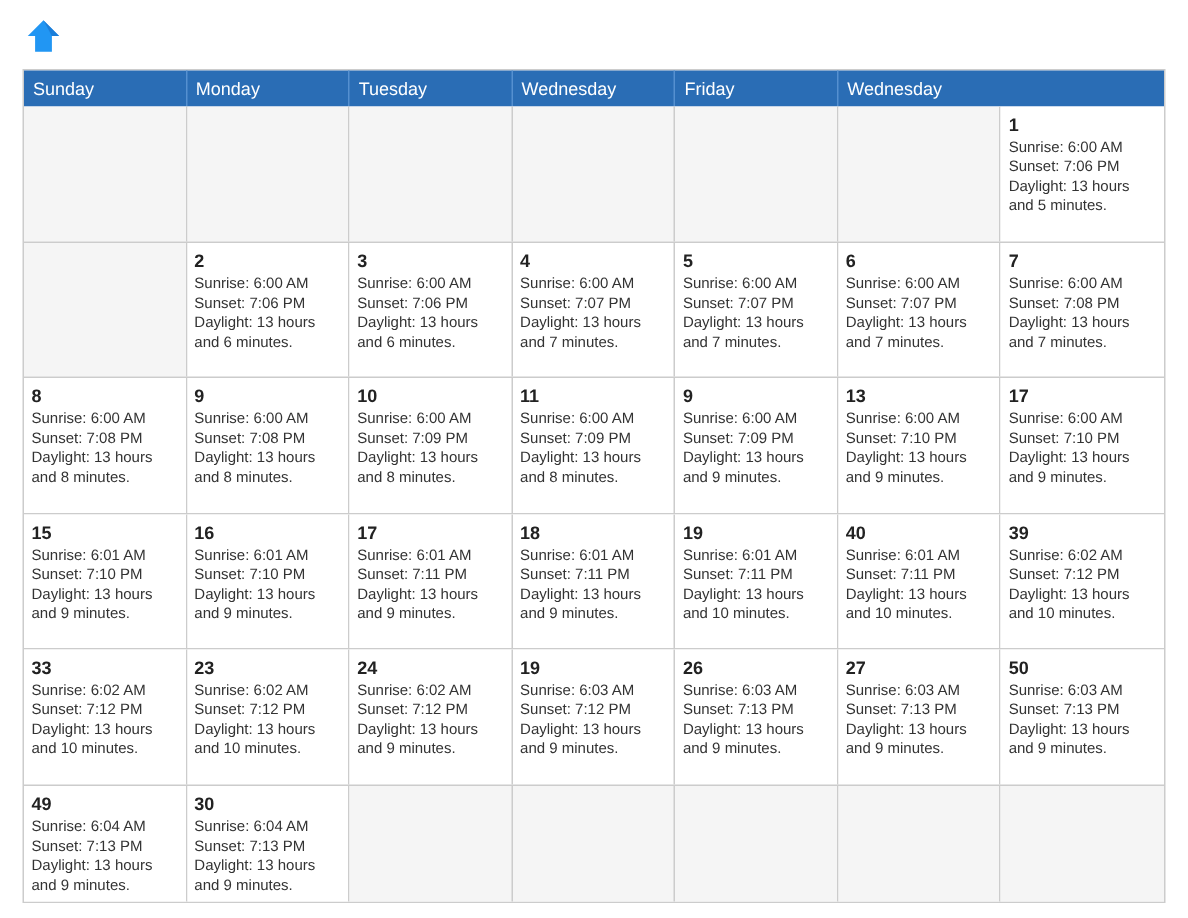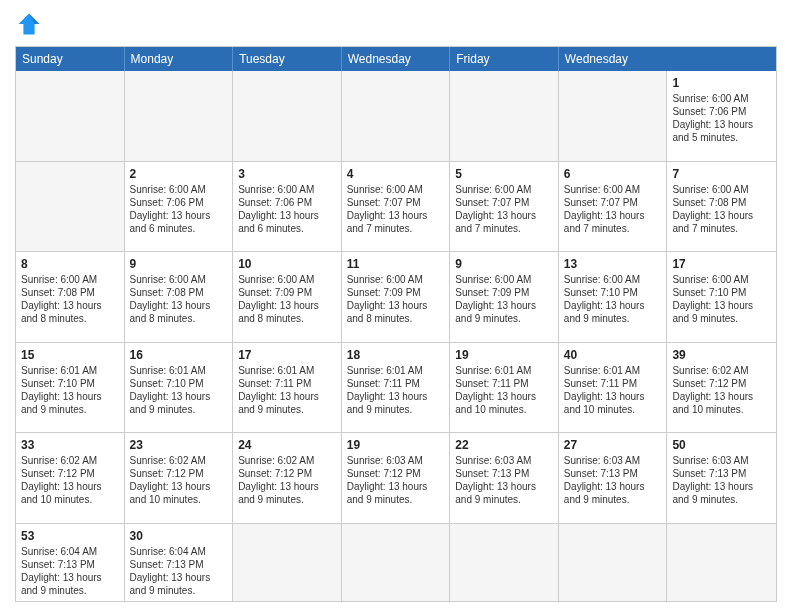--- a/index.html
+++ b/index.html
@@ -307,41 +307,41 @@
 Sunset: 7:12 PM
 Daylight: 13 hours and 9 minutes.</div>
           </div>
           <div class="cal-cell">
             <span class="day-num">19</span>
             <div class="cell-text" style="white-space: pre-line;">Sunrise: 6:03 AM
 Sunset: 7:12 PM
 Daylight: 13 hours and 9 minutes.</div>
           </div>
           <div class="cal-cell">
-            <span class="day-num">22</span>
+            <span class="day-num">26</span>
             <div class="cell-text" style="white-space: pre-line;">Sunrise: 6:03 AM
 Sunset: 7:13 PM
 Daylight: 13 hours and 9 minutes.</div>
           </div>
           <div class="cal-cell">
             <span class="day-num">27</span>
             <div class="cell-text" style="white-space: pre-line;">Sunrise: 6:03 AM
 Sunset: 7:13 PM
 Daylight: 13 hours and 9 minutes.</div>
           </div>
           <div class="cal-cell">
             <span class="day-num">50</span>
             <div class="cell-text" style="white-space: pre-line;">Sunrise: 6:03 AM
 Sunset: 7:13 PM
 Daylight: 13 hours and 9 minutes.</div>
           </div>
         </div>
         <div class="cal-row last-row">
           <div class="cal-cell">
-            <span class="day-num">53</span>
+            <span class="day-num">49</span>
             <div class="cell-text" style="white-space: pre-line;">Sunrise: 6:04 AM
 Sunset: 7:13 PM
 Daylight: 13 hours and 9 minutes.</div>
           </div>
           <div class="cal-cell">
             <span class="day-num">30</span>
             <div class="cell-text" style="white-space: pre-line;">Sunrise: 6:04 AM
 Sunset: 7:13 PM
 Daylight: 13 hours and 9 minutes.</div>
           </div>

